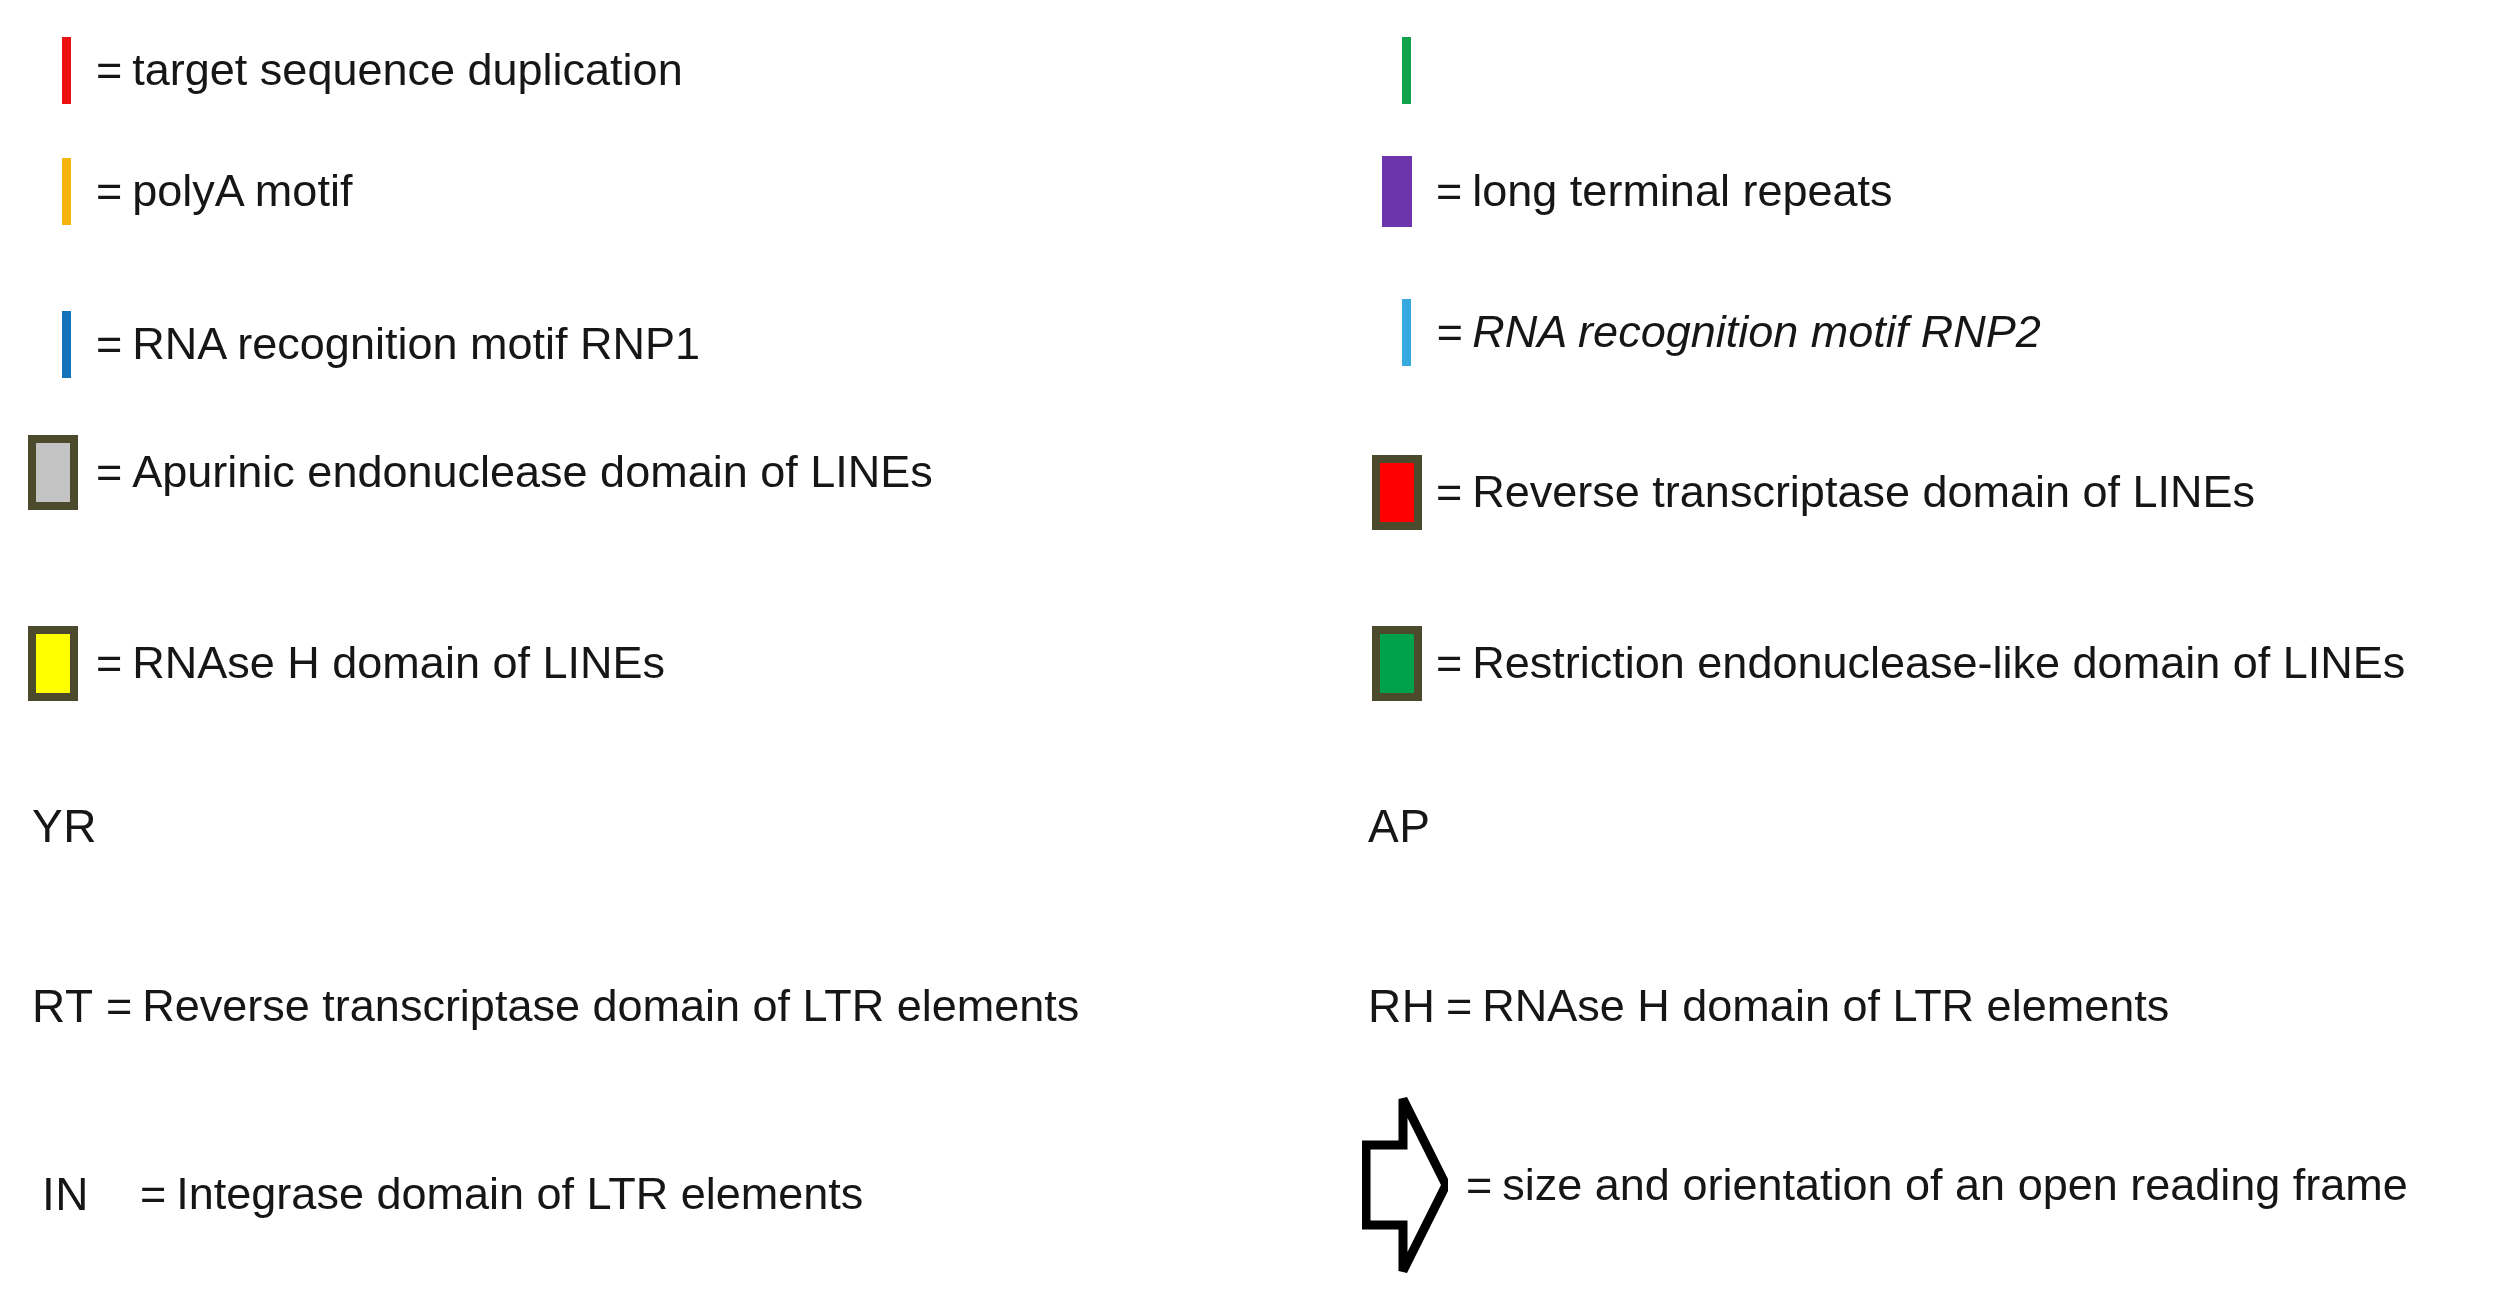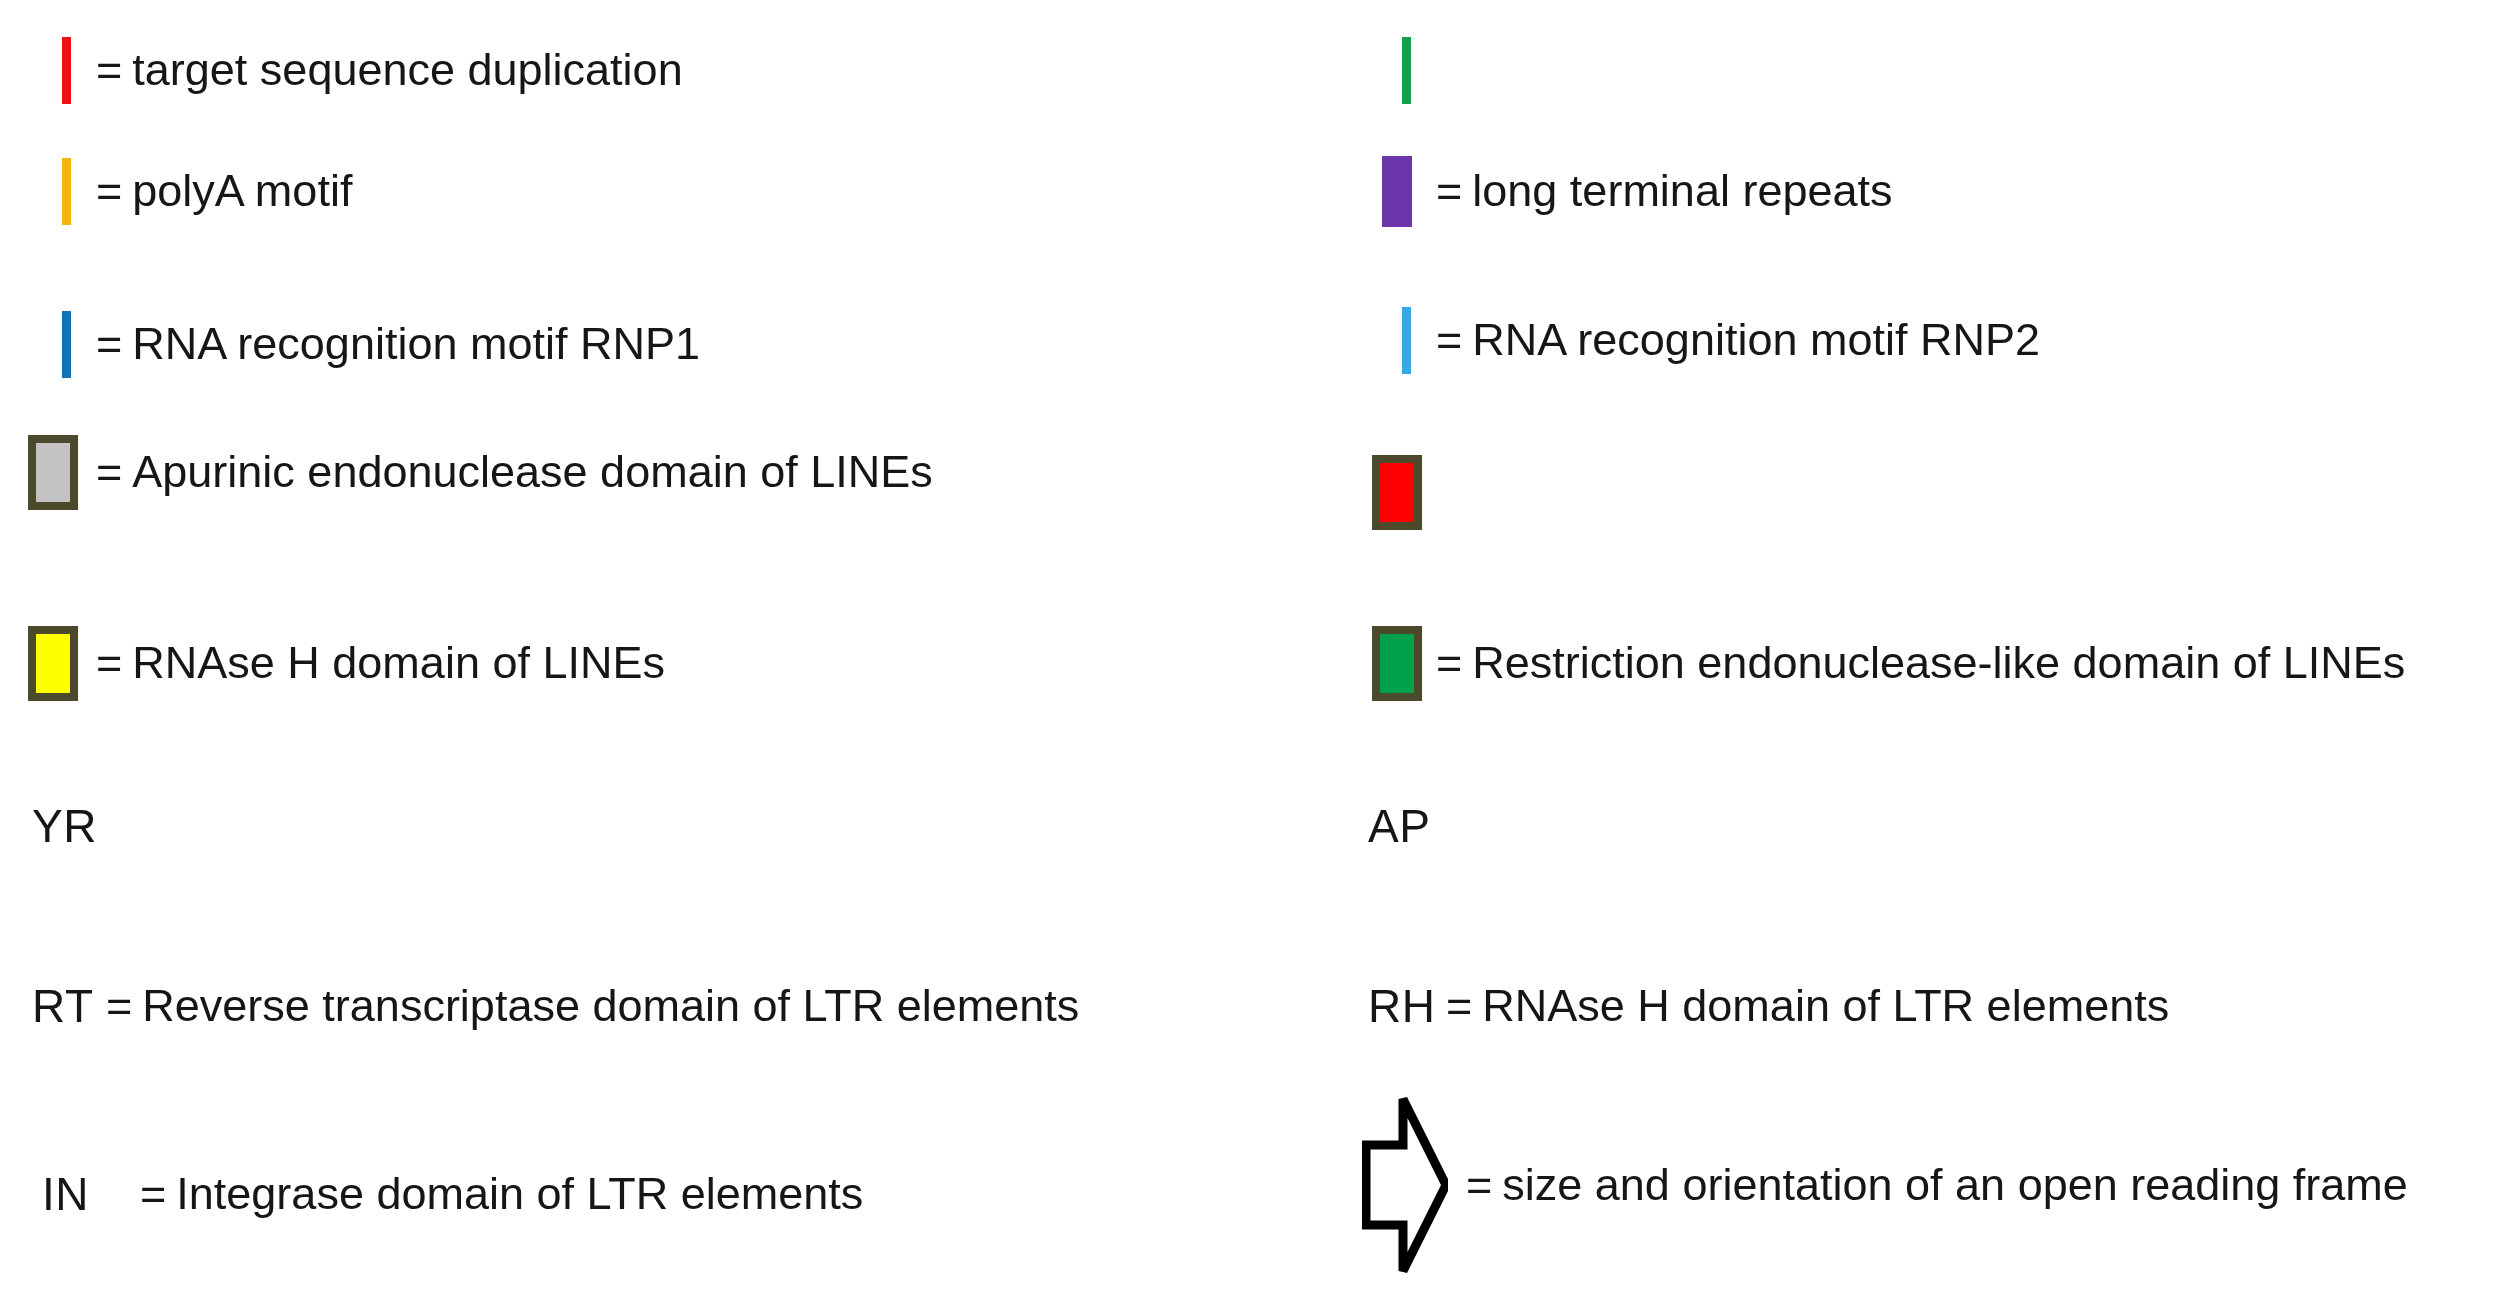--- a/index.html
+++ b/index.html
@@ -164,31 +164,32 @@
     </span>
   </div>
 
   <div class="legend-row col-right" style="top:131px;">
     <span class="marker-cell" style="padding-left:24px;">
       <span class="bar wider" style="background:#6d35ac;"></span>
     </span>
     <span class="legend-label"><span class="eq">=</span><span>long terminal repeats</span></span>
   </div>
 
-  <div class="legend-row col-right" style="top:280px;">
+  <div class="legend-row col-right" style="top:272px;font-style:italic;">
     <span class="marker-cell">
       <span class="bar thin" style="background:#36a9e1;"></span>
     </span>
     <span class="legend-label"><span class="eq">=</span><span>RNA recognition motif RNP2</span></span>
   </div>
 
   <div class="legend-row col-right" style="top:432px;">
     <span class="marker-cell wide" style="padding-left:14px;">
       <span class="swatch-box" style="background:#fe0000;"></span>
     </span>
+    <span class="legend-label"><span class="eq">=</span><span>Reverse transcriptase domain of LINEs</span></span>
   </div>
 
   <div class="legend-row col-right" style="top:603px;">
     <span class="marker-cell wide" style="padding-left:14px;">
       <span class="swatch-box" style="background:#00a14b;"></span>
     </span>
     <span class="legend-label"><span class="eq">=</span><span>Restriction endonuclease-like domain of LINEs</span></span>
   </div>
 
   <div class="legend-row col-right" style="top:766px;">

